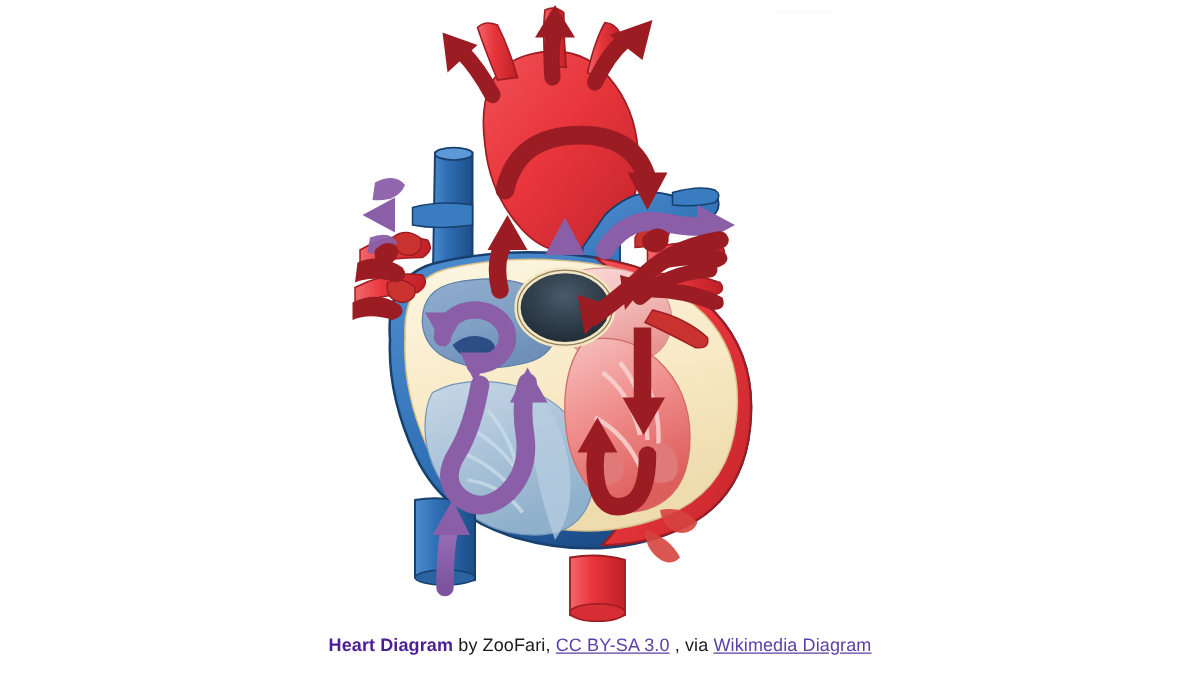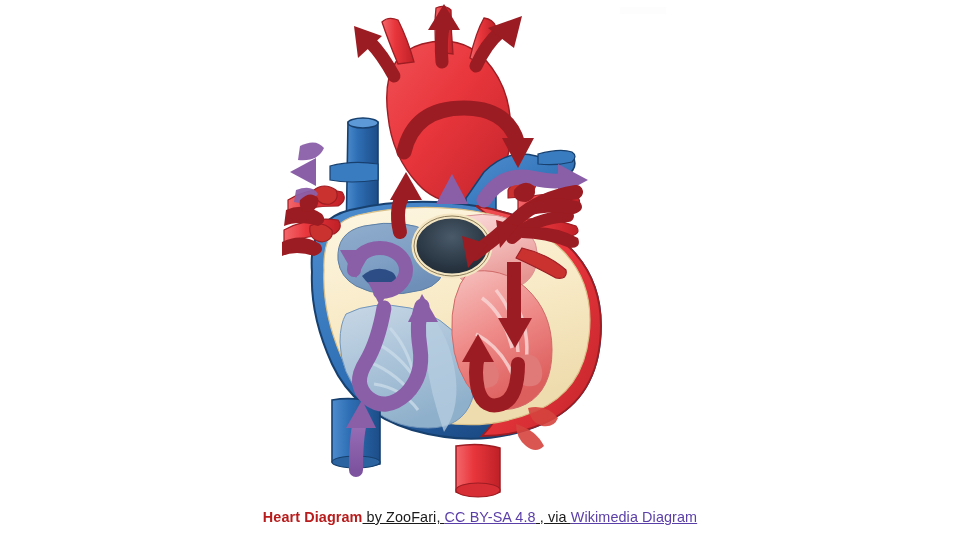--- a/index.html
+++ b/index.html
@@ -31,22 +31,22 @@
     position: absolute;
     left: 0; top: 508px;
     width: 960px;
     text-align: center;
     font-size: 14.4px;
     line-height: 18px;
     color: #1a1a1a;
     letter-spacing: 0.1px;
     white-space: nowrap;
   }
-  #caption .strong { font-weight: bold; color: #b91c1c; }
-  #caption .plain  { font-weight: normal; color: #1a1a1a; text-decoration: underline; }
+  #caption .strong { font-weight: bold; color: #4c1d95; }
+  #caption .plain  { font-weight: normal; color: #1a1a1a; }
   #caption .link {
     color: #5b3fa8;
     text-decoration: underline;
     text-underline-offset: 1px;
     cursor: pointer;
   }
   .faint-mark {
     position: absolute;
     left: 620px; top: 7px;
     width: 46px; height: 7px;
@@ -374,16 +374,16 @@
 
       <g opacity="0.9">
         <path d="M258,404 q18,-4 30,10 q-4,10 -16,8 q-12,-4 -14,-18 z" fill="#d6443f"></path>
         <path d="M246,420 q20,6 28,22 q-8,8 -18,0 q-10,-8 -10,-22 z" fill="#d6443f"></path>
       </g>
 
     </svg>
   </div>
 
   <div id="caption">
-    <span class="strong">Heart Diagram</span><span class="plain"> by ZooFari, </span><a class="link" href="#">CC BY-SA 4.8</a><span class="plain"> , via </span><a class="link" href="#">Wikimedia Diagram</a>
+    <span class="strong">Heart Diagram</span><span class="plain"> by ZooFari, </span><a class="link" href="#">CC BY-SA 3.0</a><span class="plain"> , via </span><a class="link" href="#">Wikimedia Diagram</a>
   </div>
 
 </div>
 
 </body></html>

